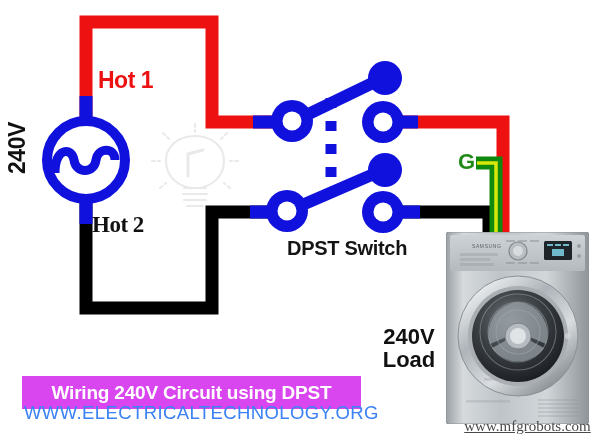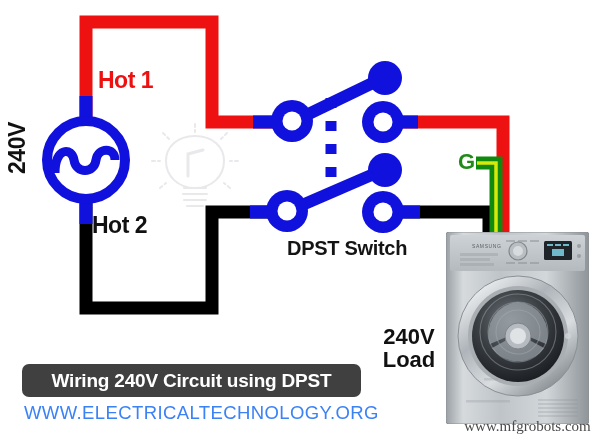--- a/index.html
+++ b/index.html
@@ -6,39 +6,39 @@
   body{
     width:600px;height:440px;position:relative;overflow:hidden;
     font-family:"Liberation Sans", sans-serif;
   }
   #stage{position:absolute;left:0;top:0;width:484px;height:440px;}
   svg.layer{position:absolute;left:0;top:0;width:600px;height:440px;}
 
   .lbl{position:absolute;font-weight:bold;white-space:pre;line-height:1.05;}
 
   #lbl-hot1{left:98px;top:68px;font-size:23px;color:#ee1111;letter-spacing:-0.5px;}
-  #lbl-hot2{left:92px;top:213px;font-size:23px;color:#111111;letter-spacing:-0.5px;}
+  #lbl-hot2{left:92px;top:213px;font-size:23px;color:#111111;letter-spacing:-0.5px;font-family:Liberation Serif, serif;}
   #lbl-240v-src{left:-9px;top:136px;font-size:23px;color:#111111;
       transform:rotate(-90deg);transform-origin:center center;letter-spacing:-0.5px;}
   #lbl-dpst{left:272px;top:238px;font-size:20px;color:#141414;letter-spacing:-0.3px;margin-left:15px;}
   #lbl-g{left:458px;top:150px;font-size:22px;color:#1f8a16;letter-spacing:-0.5px;}
   #lbl-load{left:366px;top:325px;font-size:22px;color:#111111;text-align:center;width:86px;}
 
   #caption-bar{
-    position:absolute;left:22px;top:364px;width:339px;height:33px;background:#404040;
-    display:flex;align-items:center;justify-content:center;border-radius:7px;
+    position:absolute;left:22px;top:376px;width:339px;height:33px;background:#d946ef;
+    display:flex;align-items:center;justify-content:center;
   }
   #caption-bar span{color:#ffffff;font-size:19px;font-weight:bold;letter-spacing:-0.2px;}
   #site-url{
     position:absolute;left:24px;top:402px;width:340px;text-align:center;
     font-size:18.5px;color:#3b82f6;letter-spacing:0.4px;font-weight:normal;
   }
   #wm-mfg{
     position:absolute;left:455px;top:418px;width:145px;text-align:center;
-    font-family:"Liberation Serif", serif;font-size:15px;color:#4a4a4a;
+    font-family:"Liberation Serif", serif;font-size:15px;color:#4a4a4a;text-decoration:underline;
   }
   #appliance{position:absolute;left:446px;top:232px;width:143px;height:192px;}
 </style>
 </head>
 <body>
 
 <div id="stage">
 
   <svg class="layer" viewBox="0 0 600 440">
     <defs>

